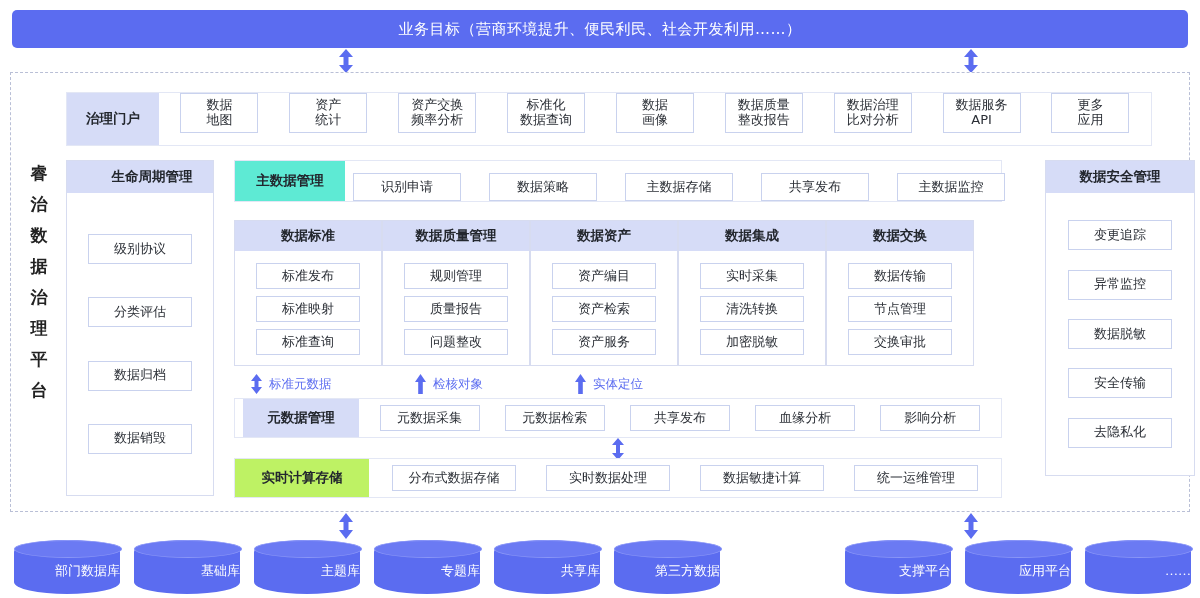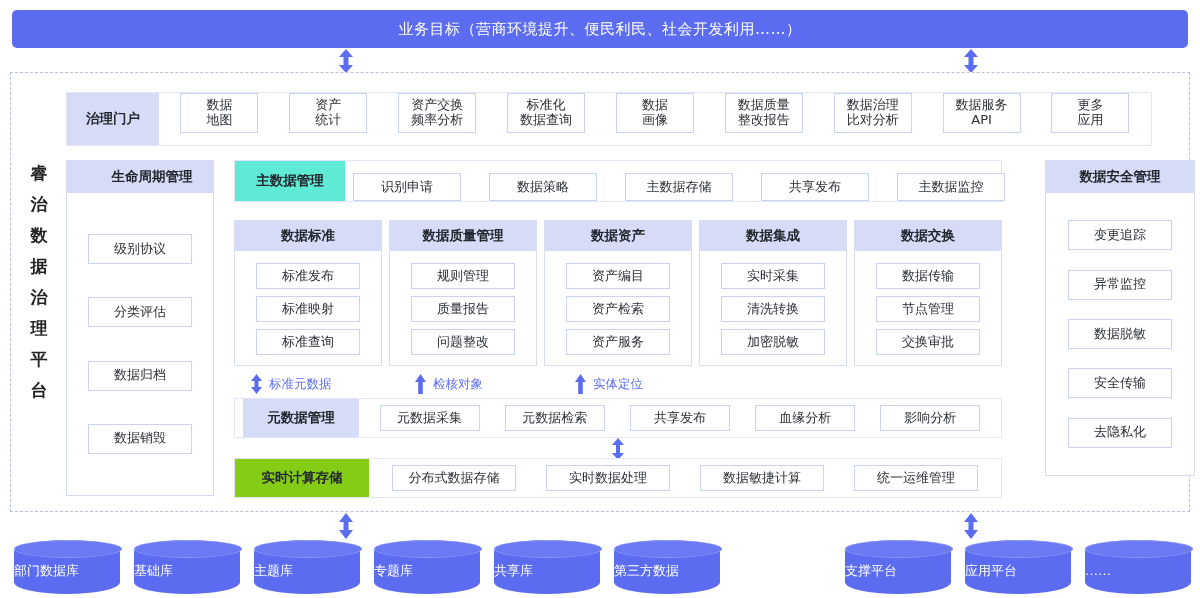--- a/index.html
+++ b/index.html
@@ -115,21 +115,21 @@
   .master-row .row-items {
     flex: 1; display: flex; align-items: flex-end;
     justify-content: space-around; padding: 0 8px; gap: 28px;
   }
   .master-row .chip { height: 28px; min-width: 108px; padding: 0 10px; }
 
   
   .mid-cols {
     position: absolute; left: 234px; top: 220px;
     width: 768px; height: 146px;
-    display: flex; justify-content: space-between;
+    display: flex; justify-content: flex-start;
   }
   .mid-col { width: 148px; }
   .mid-col .panel-head { height: 30px; }
   .mid-col .body {
     height: 116px; display: flex; flex-direction: column;
     justify-content: space-evenly; align-items: center;
     padding: 5px 0;
   }
   .mid-col .chip { width: 104px; height: 26px; }
 
@@ -163,39 +163,39 @@
   .meta-row .chip { height: 26px; min-width: 100px; padding: 0 10px; }
 
   
   .rt-row {
     position: absolute; left: 234px; top: 458px;
     width: 768px; height: 40px;
     background: #ffffff; border: 1px solid #e3e7f5;
     display: flex; align-items: stretch;
   }
   .rt-row .row-label {
-    width: 134px; flex: none; background: #84cc16;
+    width: 134px; flex: none; background: #bef264;
     font-size: 13.5px; font-weight: bold; color: #23272e;
     display: flex; align-items: center; justify-content: center;
   }
   .rt-row .row-items {
     flex: 1; display: flex; align-items: center;
     justify-content: space-around; padding: 0 8px;
   }
   .rt-row .chip { height: 26px; min-width: 124px; padding: 0 10px; }
 
   
   .cyl-row { position: absolute; top: 540px; height: 52px; display: flex; gap: 14px; }
   .cyl-left { left: 14px; }
   .cyl-right { left: 845px; }
   .cylinder {
     position: relative; width: 106px; height: 54px;
     background: #5b6cf0;
     border-radius: 50% / 22%;
-    display: flex; align-items: center; justify-content: flex-start; font-family: Liberation Serif, serif;
+    display: flex; align-items: center; justify-content: flex-end; font-family: Liberation Serif, serif;
   }
   .cylinder::before {
     content: ""; position: absolute; left: 0; top: 0;
     width: 106px; height: 16px;
     background: #6b7af3;
     border: 1px solid #8a96f7;
     border-radius: 50%;
   }
   .cyl-text {
     position: relative; z-index: 2;

